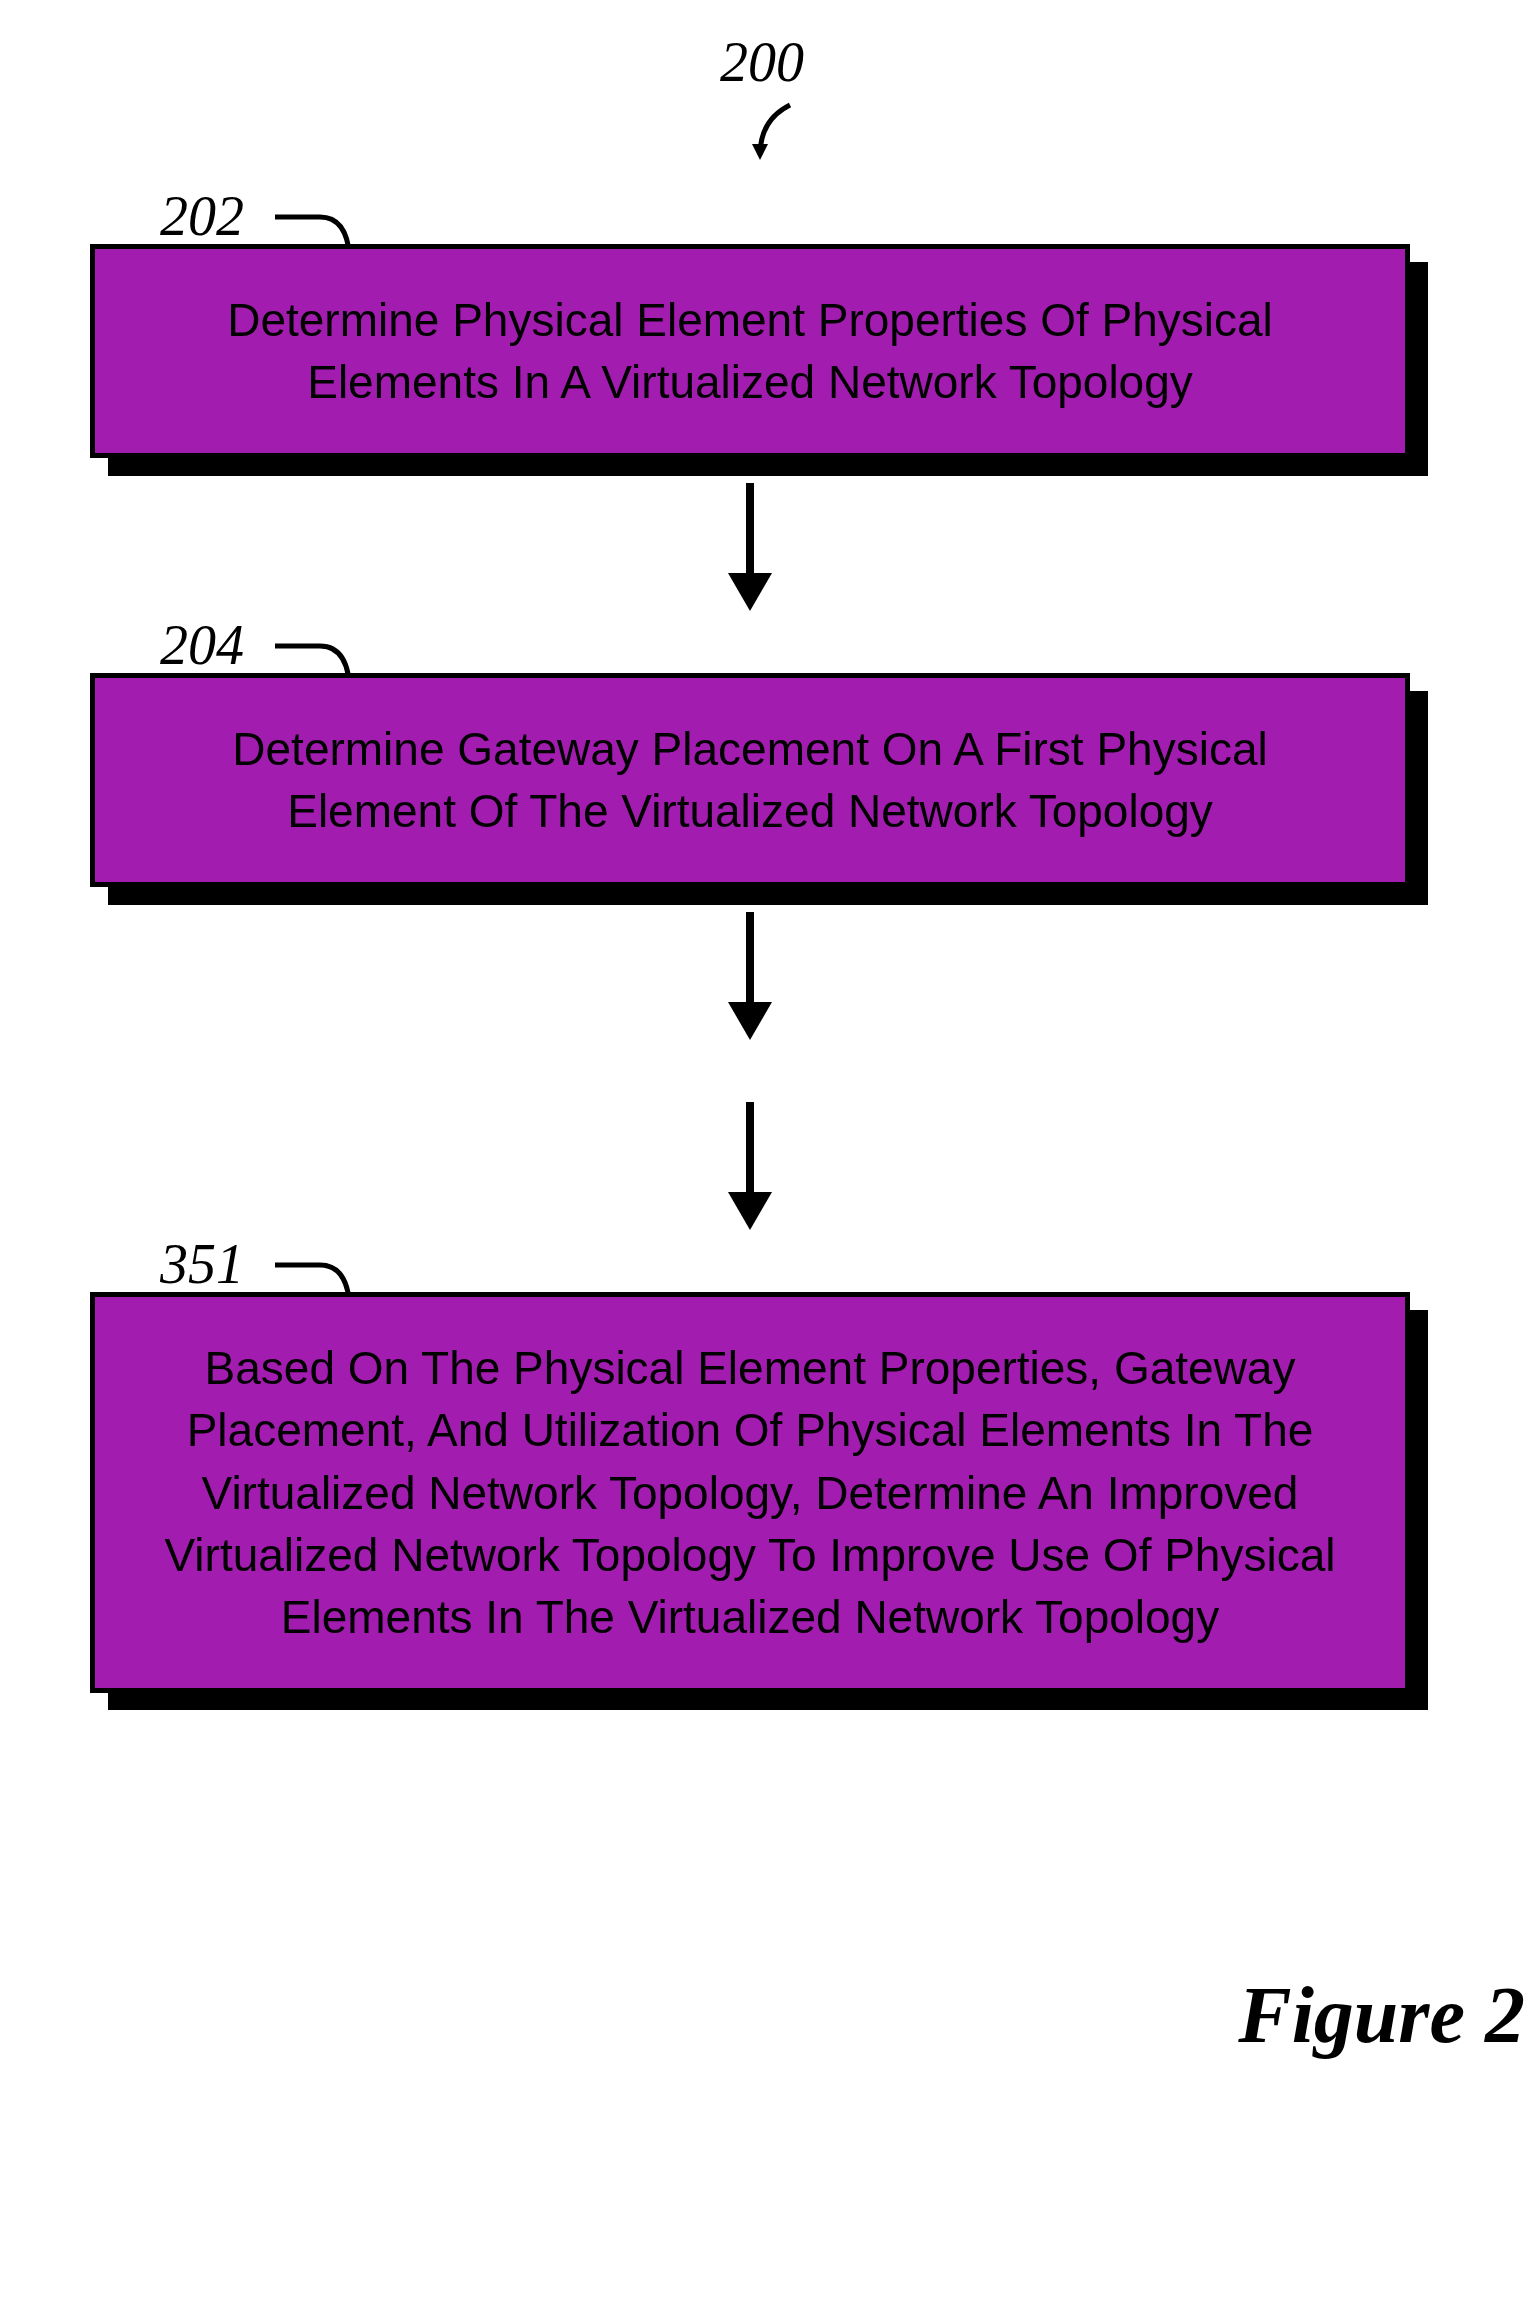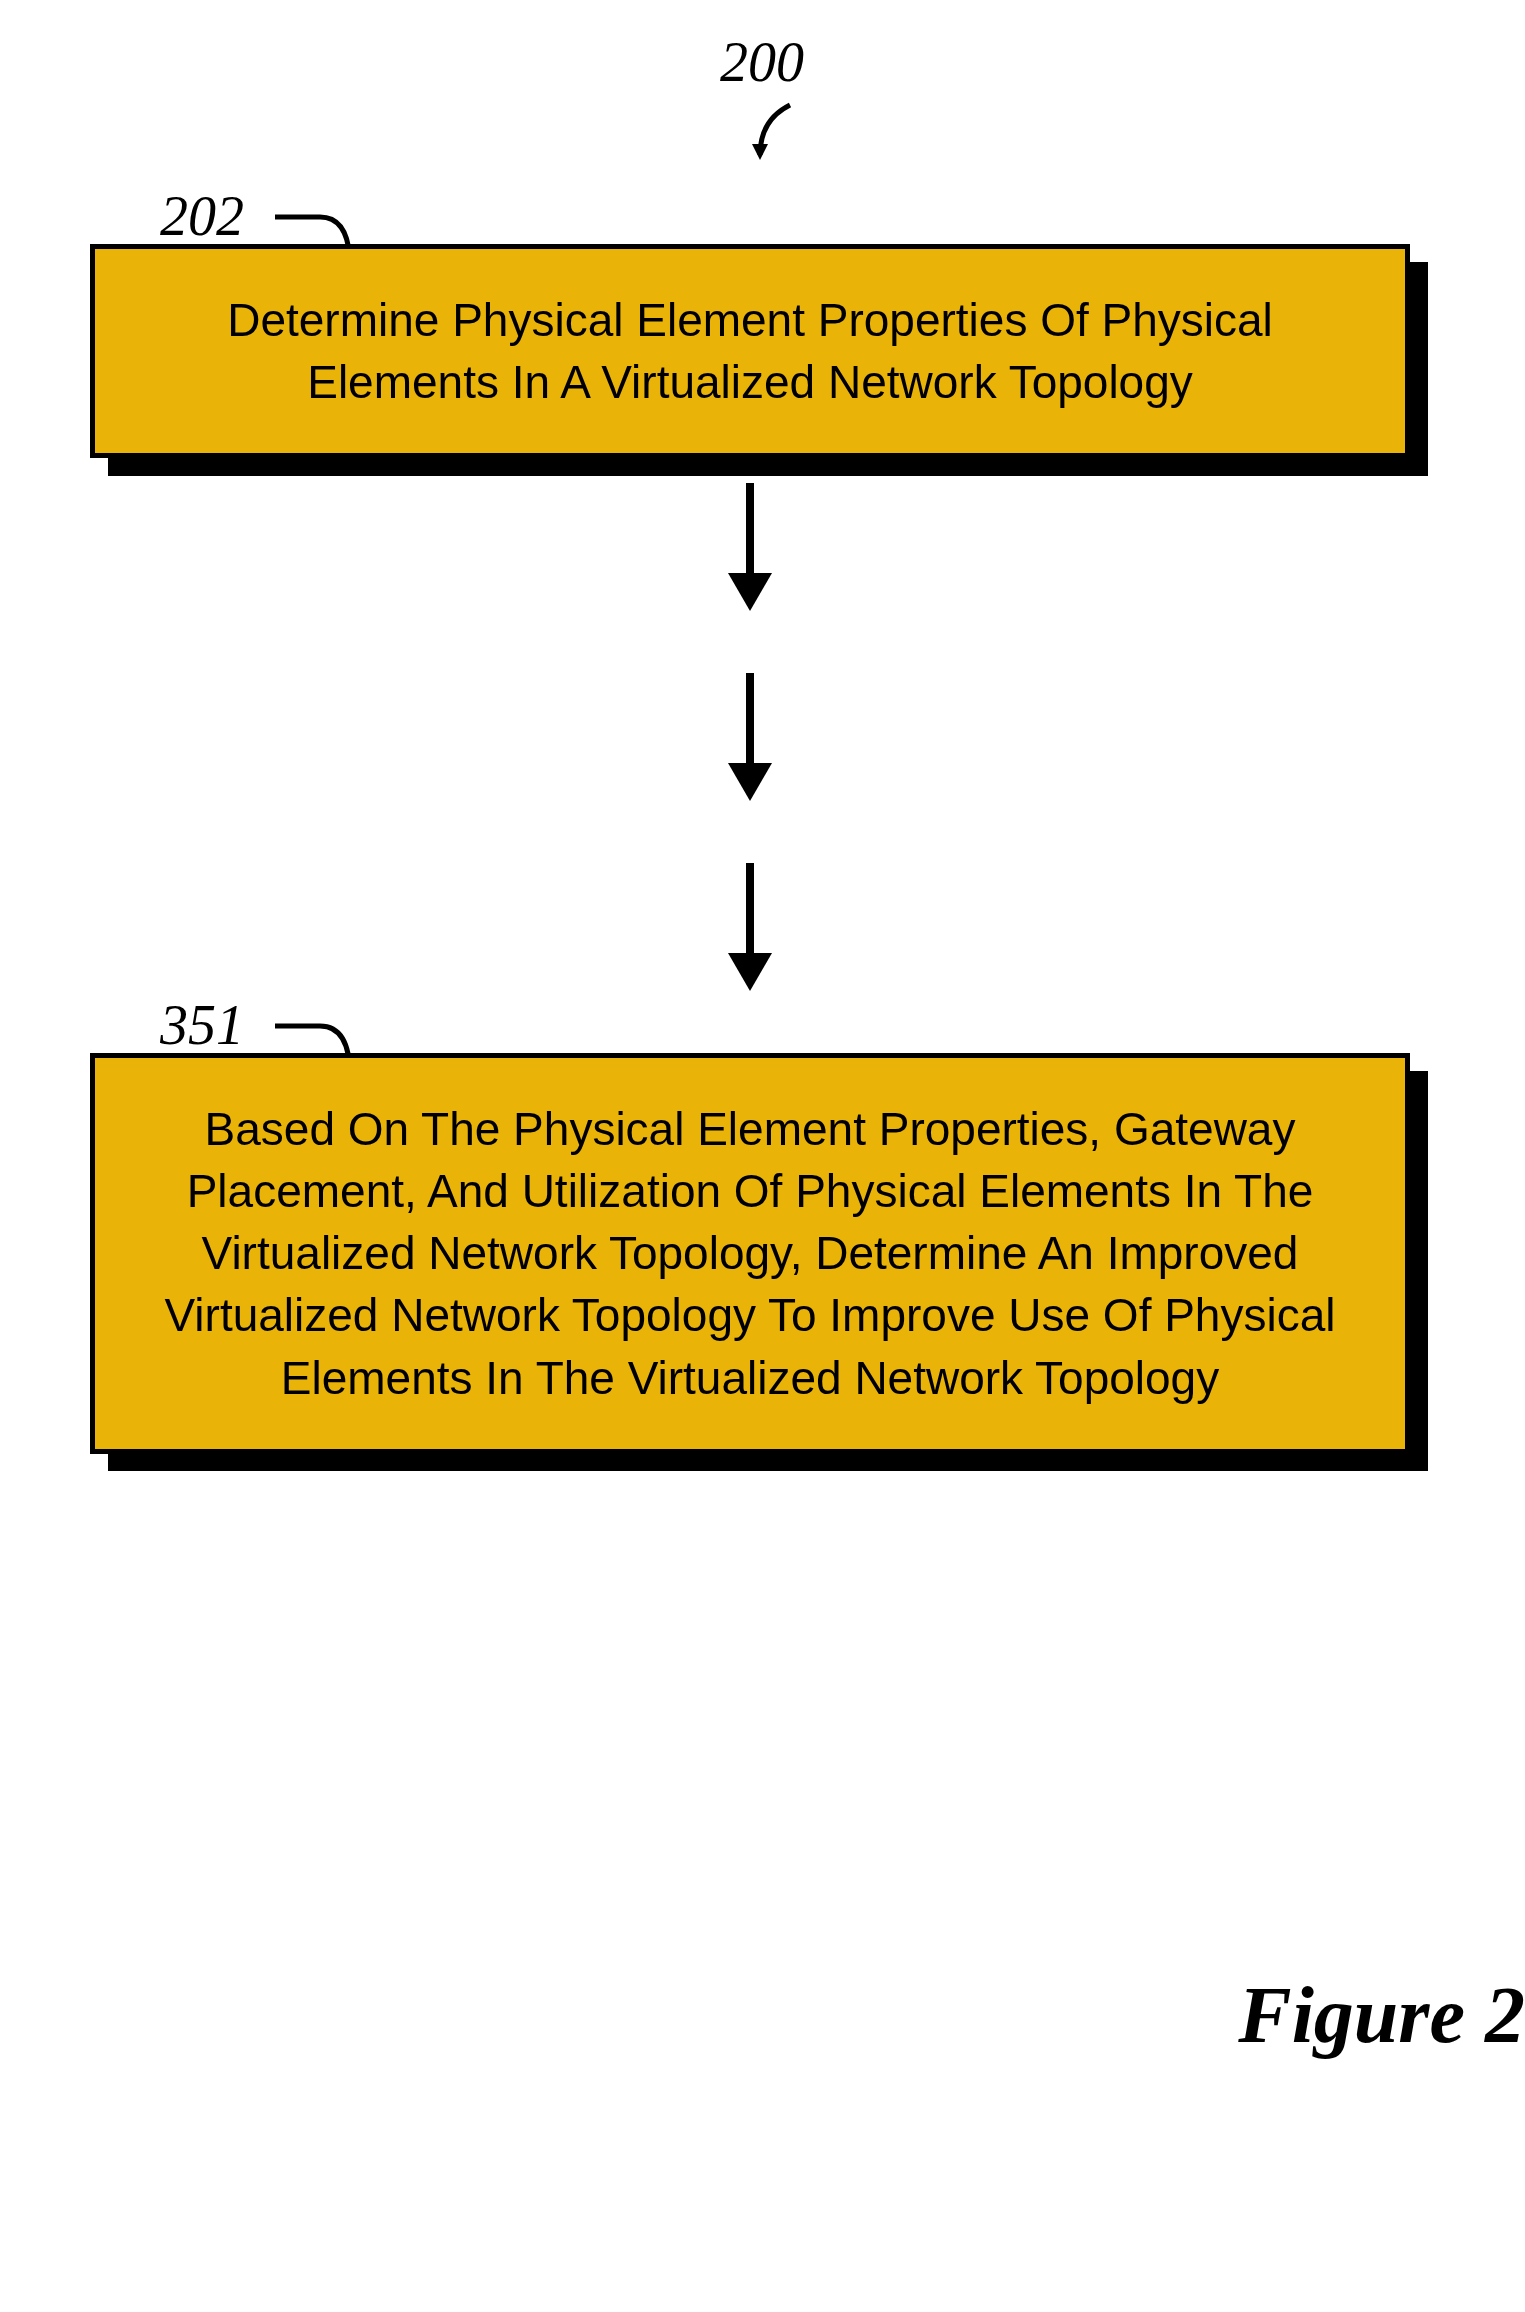--- a/index.html
+++ b/index.html
@@ -54,21 +54,21 @@
   .box-shadow {
     position: absolute;
     left: 18px;
     top: 18px;
     right: -18px;
     background: #000;
     z-index: 0;
   }
   .box {
     position: relative;
-    background: #eab308;
+    background: #a21caf;
     border: 5px solid #000;
     z-index: 1;
     padding: 40px 60px;
     box-sizing: border-box;
     text-align: center;
     font-size: 46px;
     line-height: 1.35;
   }
   .box-outer {
     position: relative;
@@ -113,20 +113,32 @@
           <span>Determine Physical Element Properties Of Physical Elements In A Virtualized Network Topology</span>
         </div>
       </div>
     </div>
 
     <svg class="arrow-down" width="60" height="130" viewBox="0 0 60 130">
       <line x1="30" y1="0" x2="30" y2="95" stroke="#000" stroke-width="8"></line>
       <polygon points="30,128 8,90 52,90" fill="#000"></polygon>
     </svg>
 
+    <div class="step-wrap">
+      <div class="step-label">204</div>
+      <svg class="step-label-line" width="100" height="60" viewBox="0 0 100 60">
+        <path d="M 5 5 L 50 5 Q 80 5 80 55" stroke="#000" stroke-width="5" fill="none"></path>
+      </svg>
+      <div class="box-outer">
+        <div class="box-shadow" style="height: 214px; width: 1320px;"></div>
+        <div class="box">
+          <span>Determine Gateway Placement On A First Physical Element Of The Virtualized Network Topology</span>
+        </div>
+      </div>
+    </div>
 
     <svg class="arrow-down" width="60" height="130" viewBox="0 0 60 130">
       <line x1="30" y1="0" x2="30" y2="95" stroke="#000" stroke-width="8"></line>
       <polygon points="30,128 8,90 52,90" fill="#000"></polygon>
     </svg>
 
 
     <svg class="arrow-down" width="60" height="130" viewBox="0 0 60 130">
       <line x1="30" y1="0" x2="30" y2="95" stroke="#000" stroke-width="8"></line>
       <polygon points="30,128 8,90 52,90" fill="#000"></polygon>

